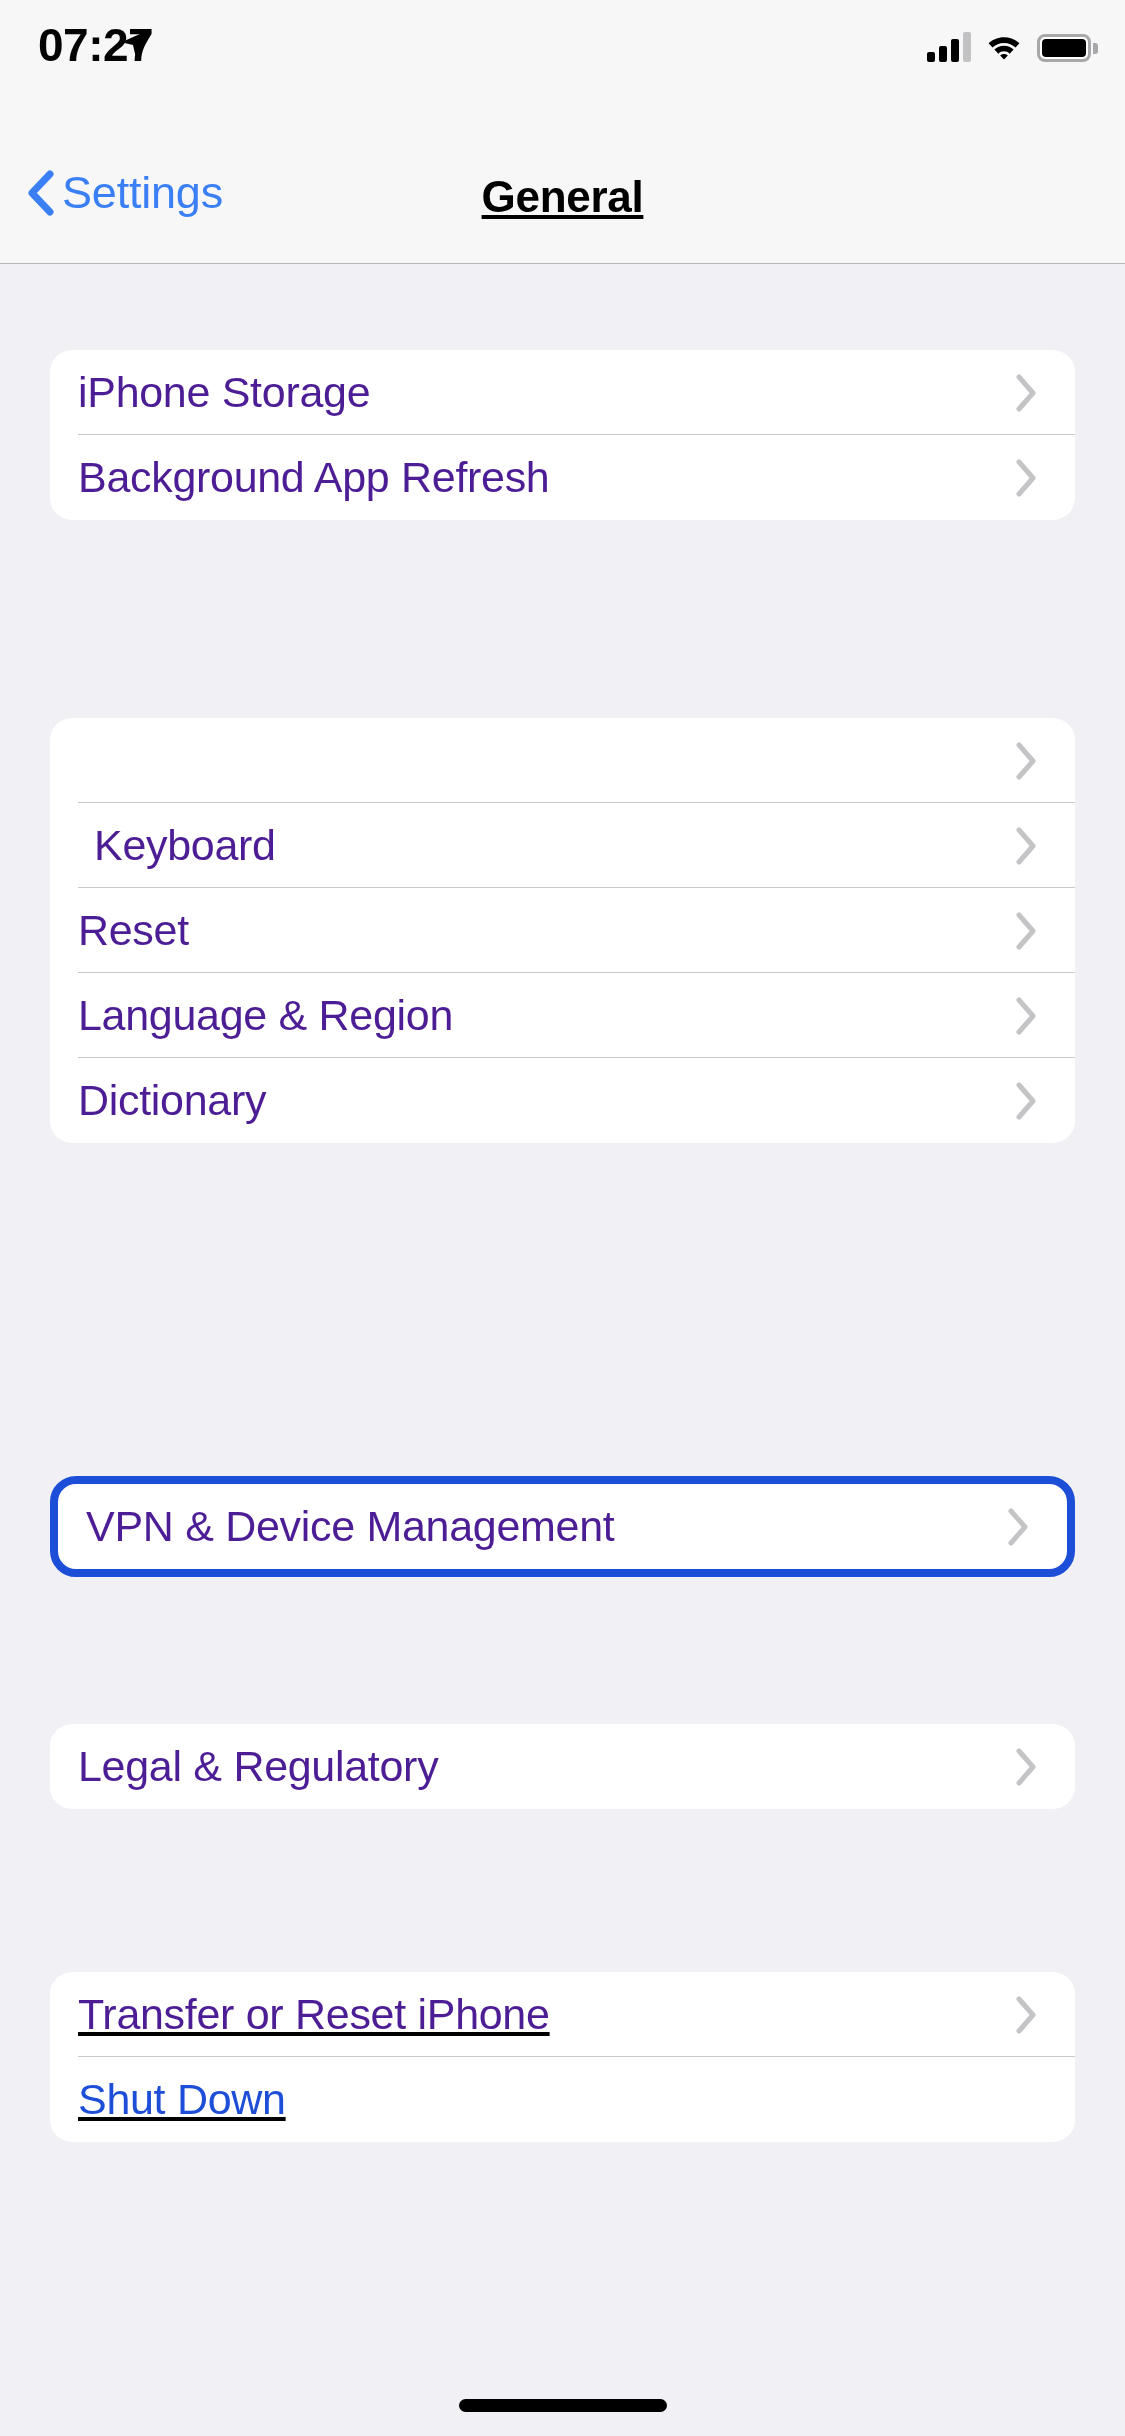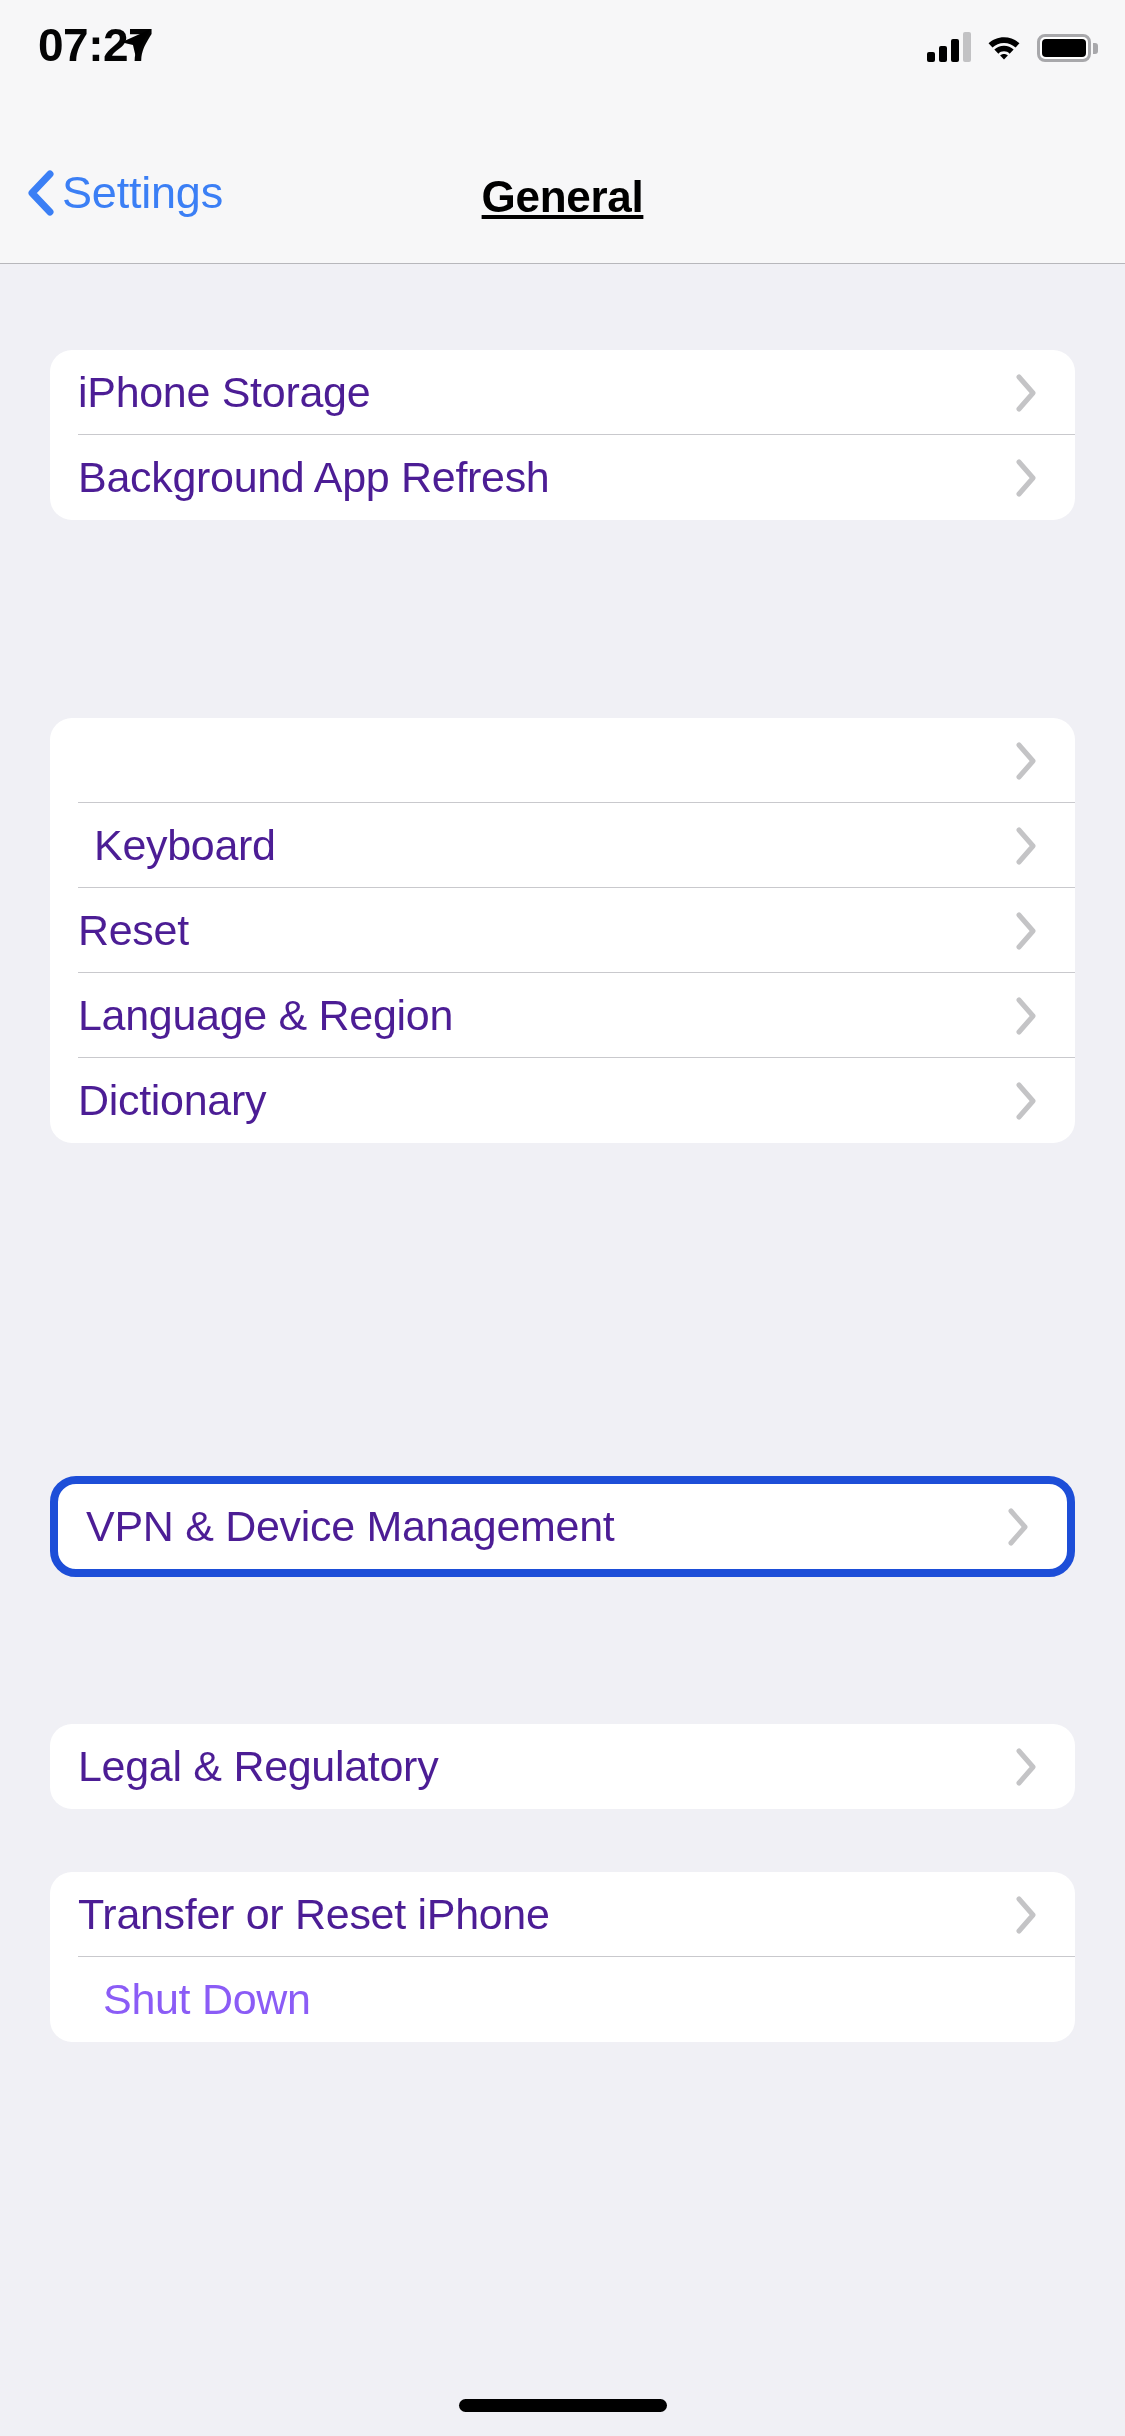--- a/index.html
+++ b/index.html
@@ -82,21 +82,21 @@
   }
   .row{
     position:relative; height:85px;
     display:flex; align-items:center;
     padding:0 0 0 28px;
     cursor:pointer;
   }
   .row .label{
     font-size:43px; color:#4c1d95; letter-spacing:-0.3px; white-space:nowrap;
   }
-  .row.blue .label{ color:#8b5cf6;margin-left:25px; }
+  .row.blue .label{ color:#1d4ed8; }
   .row .chev{
     position:absolute; right:38px; top:50%; transform:translateY(-50%);
     width:22px; height:38px; display:block;
   }
   .sep{
     position:absolute; left:28px; right:0; bottom:0; height:1px;
     background:#c9c9cd;
   }
 
   
@@ -208,21 +208,21 @@
         </div>
       </div>
       <div class="card" style="top: 1460px;">
         <div class="row" style="height: 85px;">
           <span class="label">Legal &amp; Regulatory</span>
           <svg class="chev" viewBox="0 0 22 38">
             <path d="M4 3 L18 19 L4 35" fill="none" stroke="#c4c4c6" stroke-width="5" stroke-linecap="round" stroke-linejoin="round"></path>
           </svg>
         </div>
       </div>
-      <div class="card" style="top: 1608px;">
+      <div class="card" style="top: 1708px; text-decoration: underline;">
         <div class="row" style="height: 85px;">
           <span class="label">Transfer or Reset iPhone</span>
           <svg class="chev" viewBox="0 0 22 38">
             <path d="M4 3 L18 19 L4 35" fill="none" stroke="#c4c4c6" stroke-width="5" stroke-linecap="round" stroke-linejoin="round"></path>
           </svg>
           <div class="sep"></div>
         </div>
         <div class="row blue" style="height: 85px;">
           <span class="label">Shut Down</span>
         </div>

